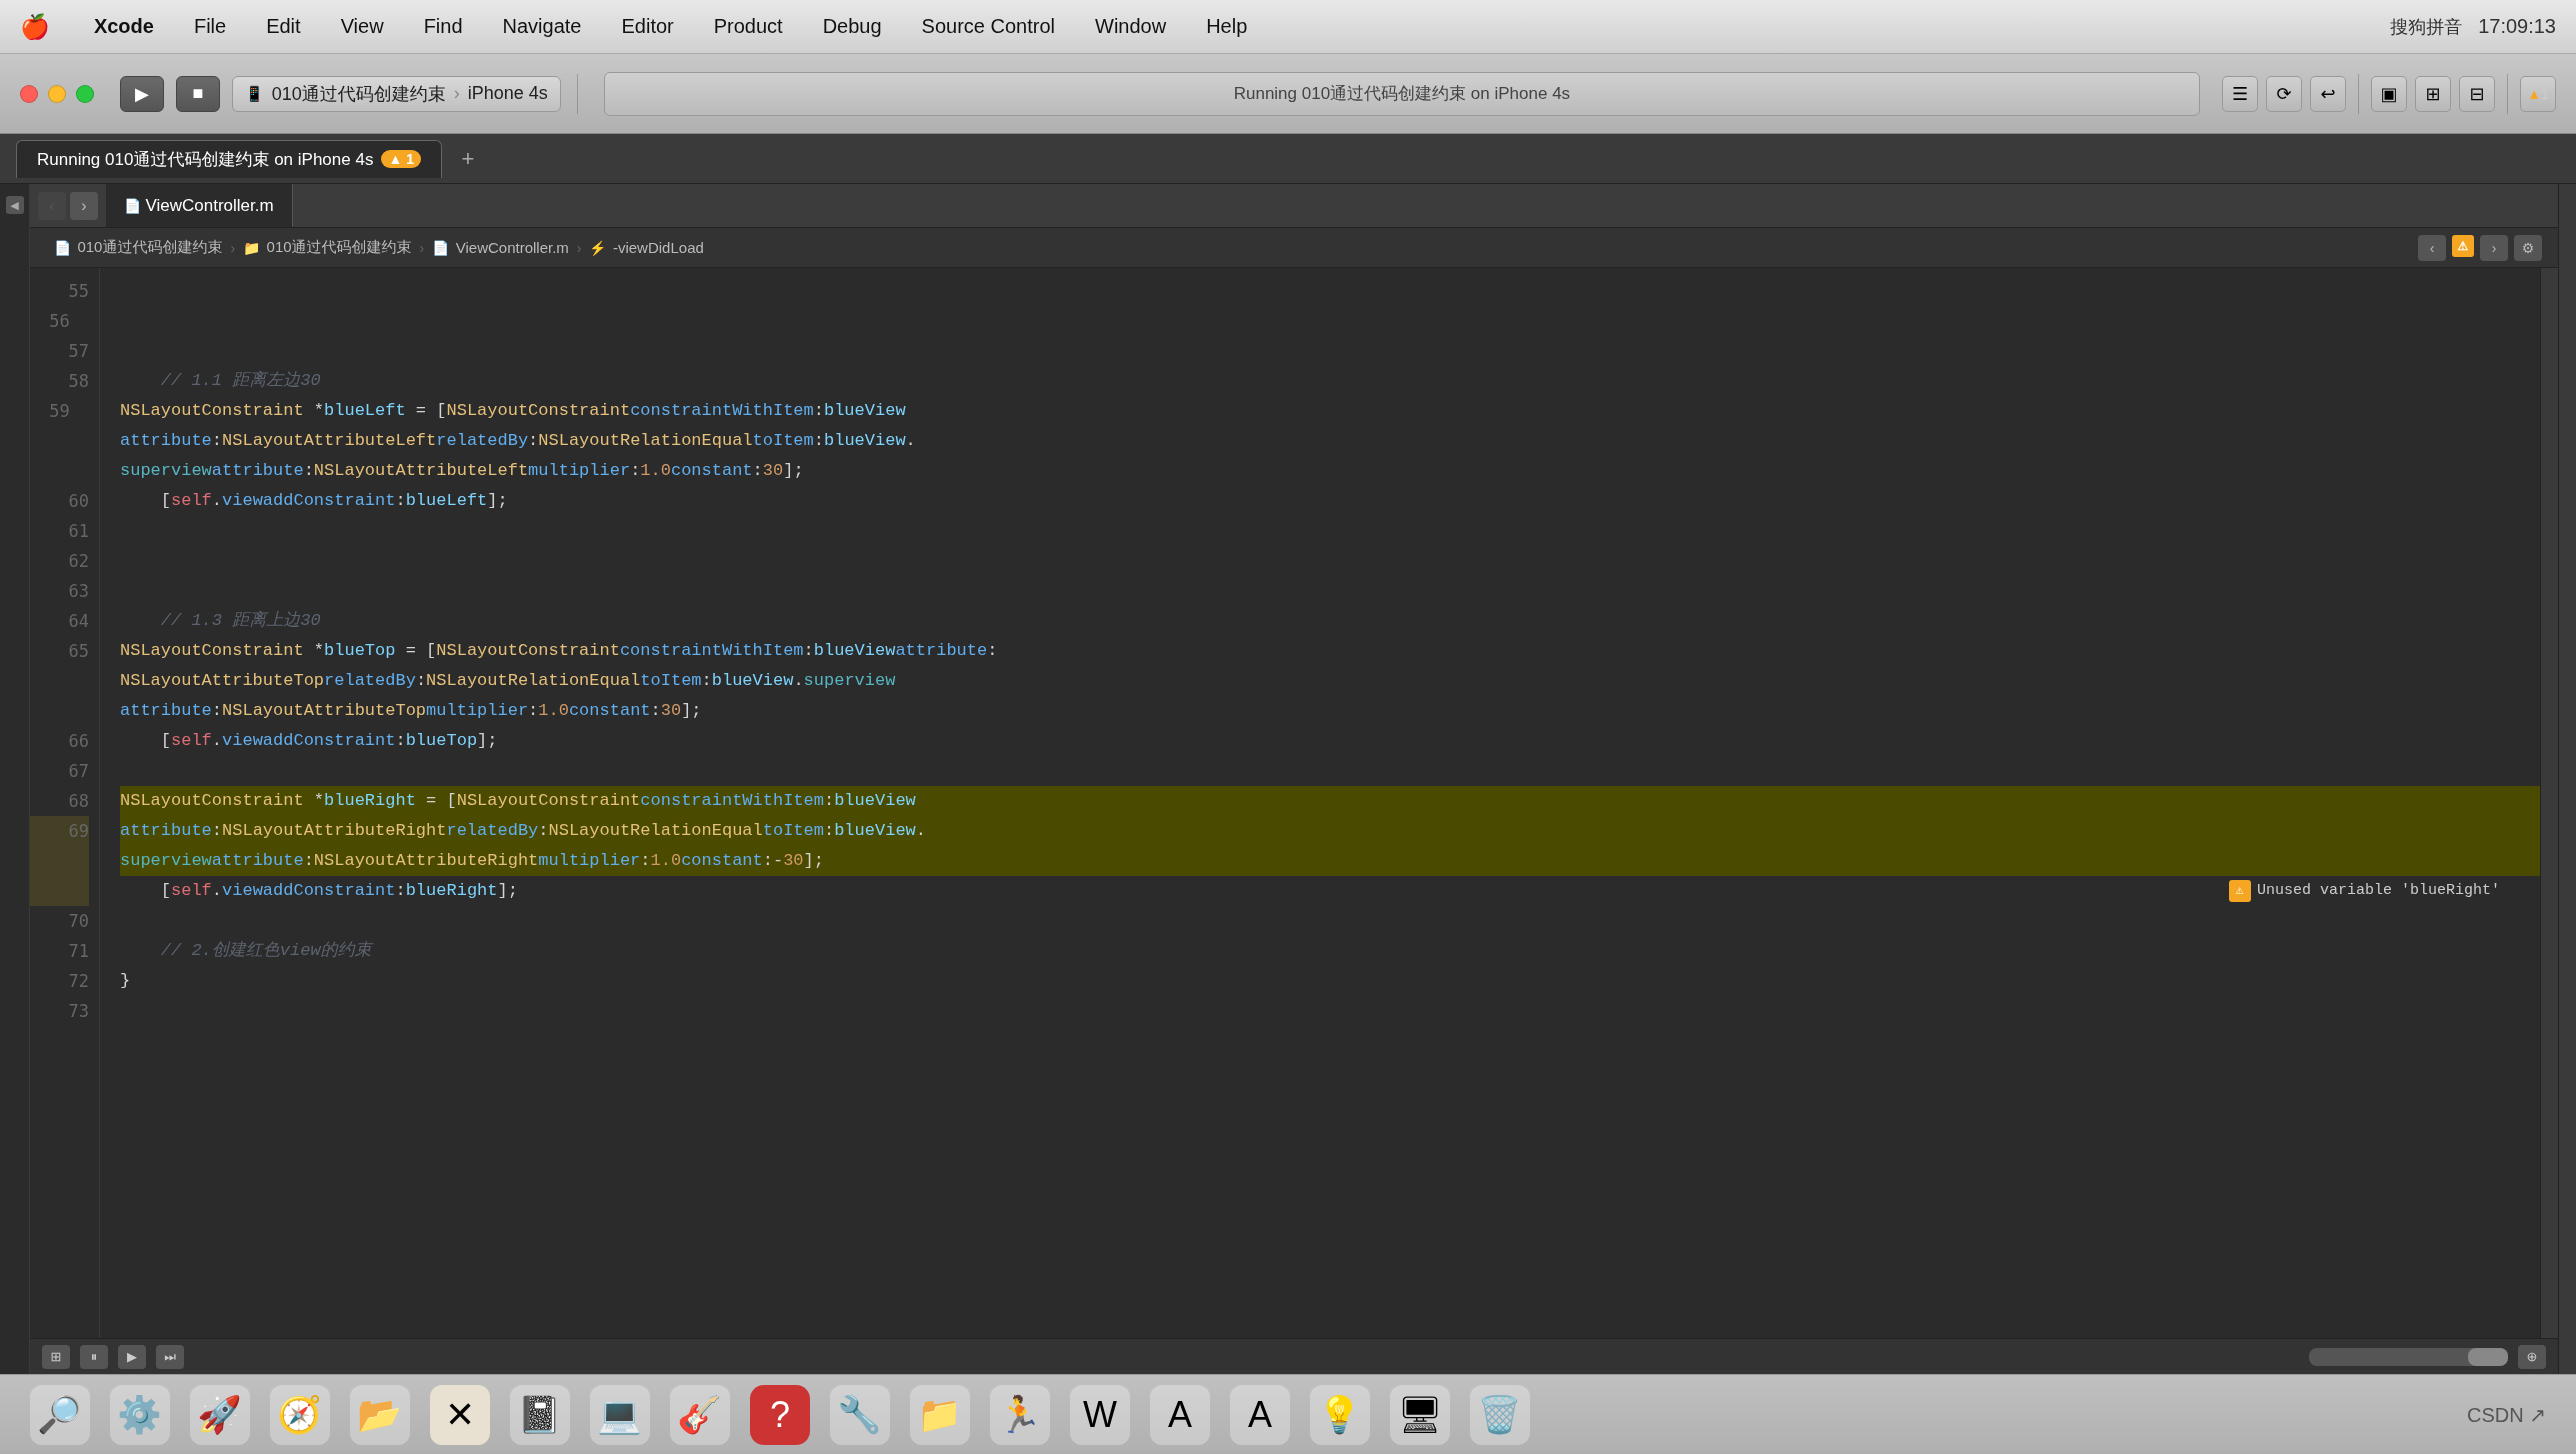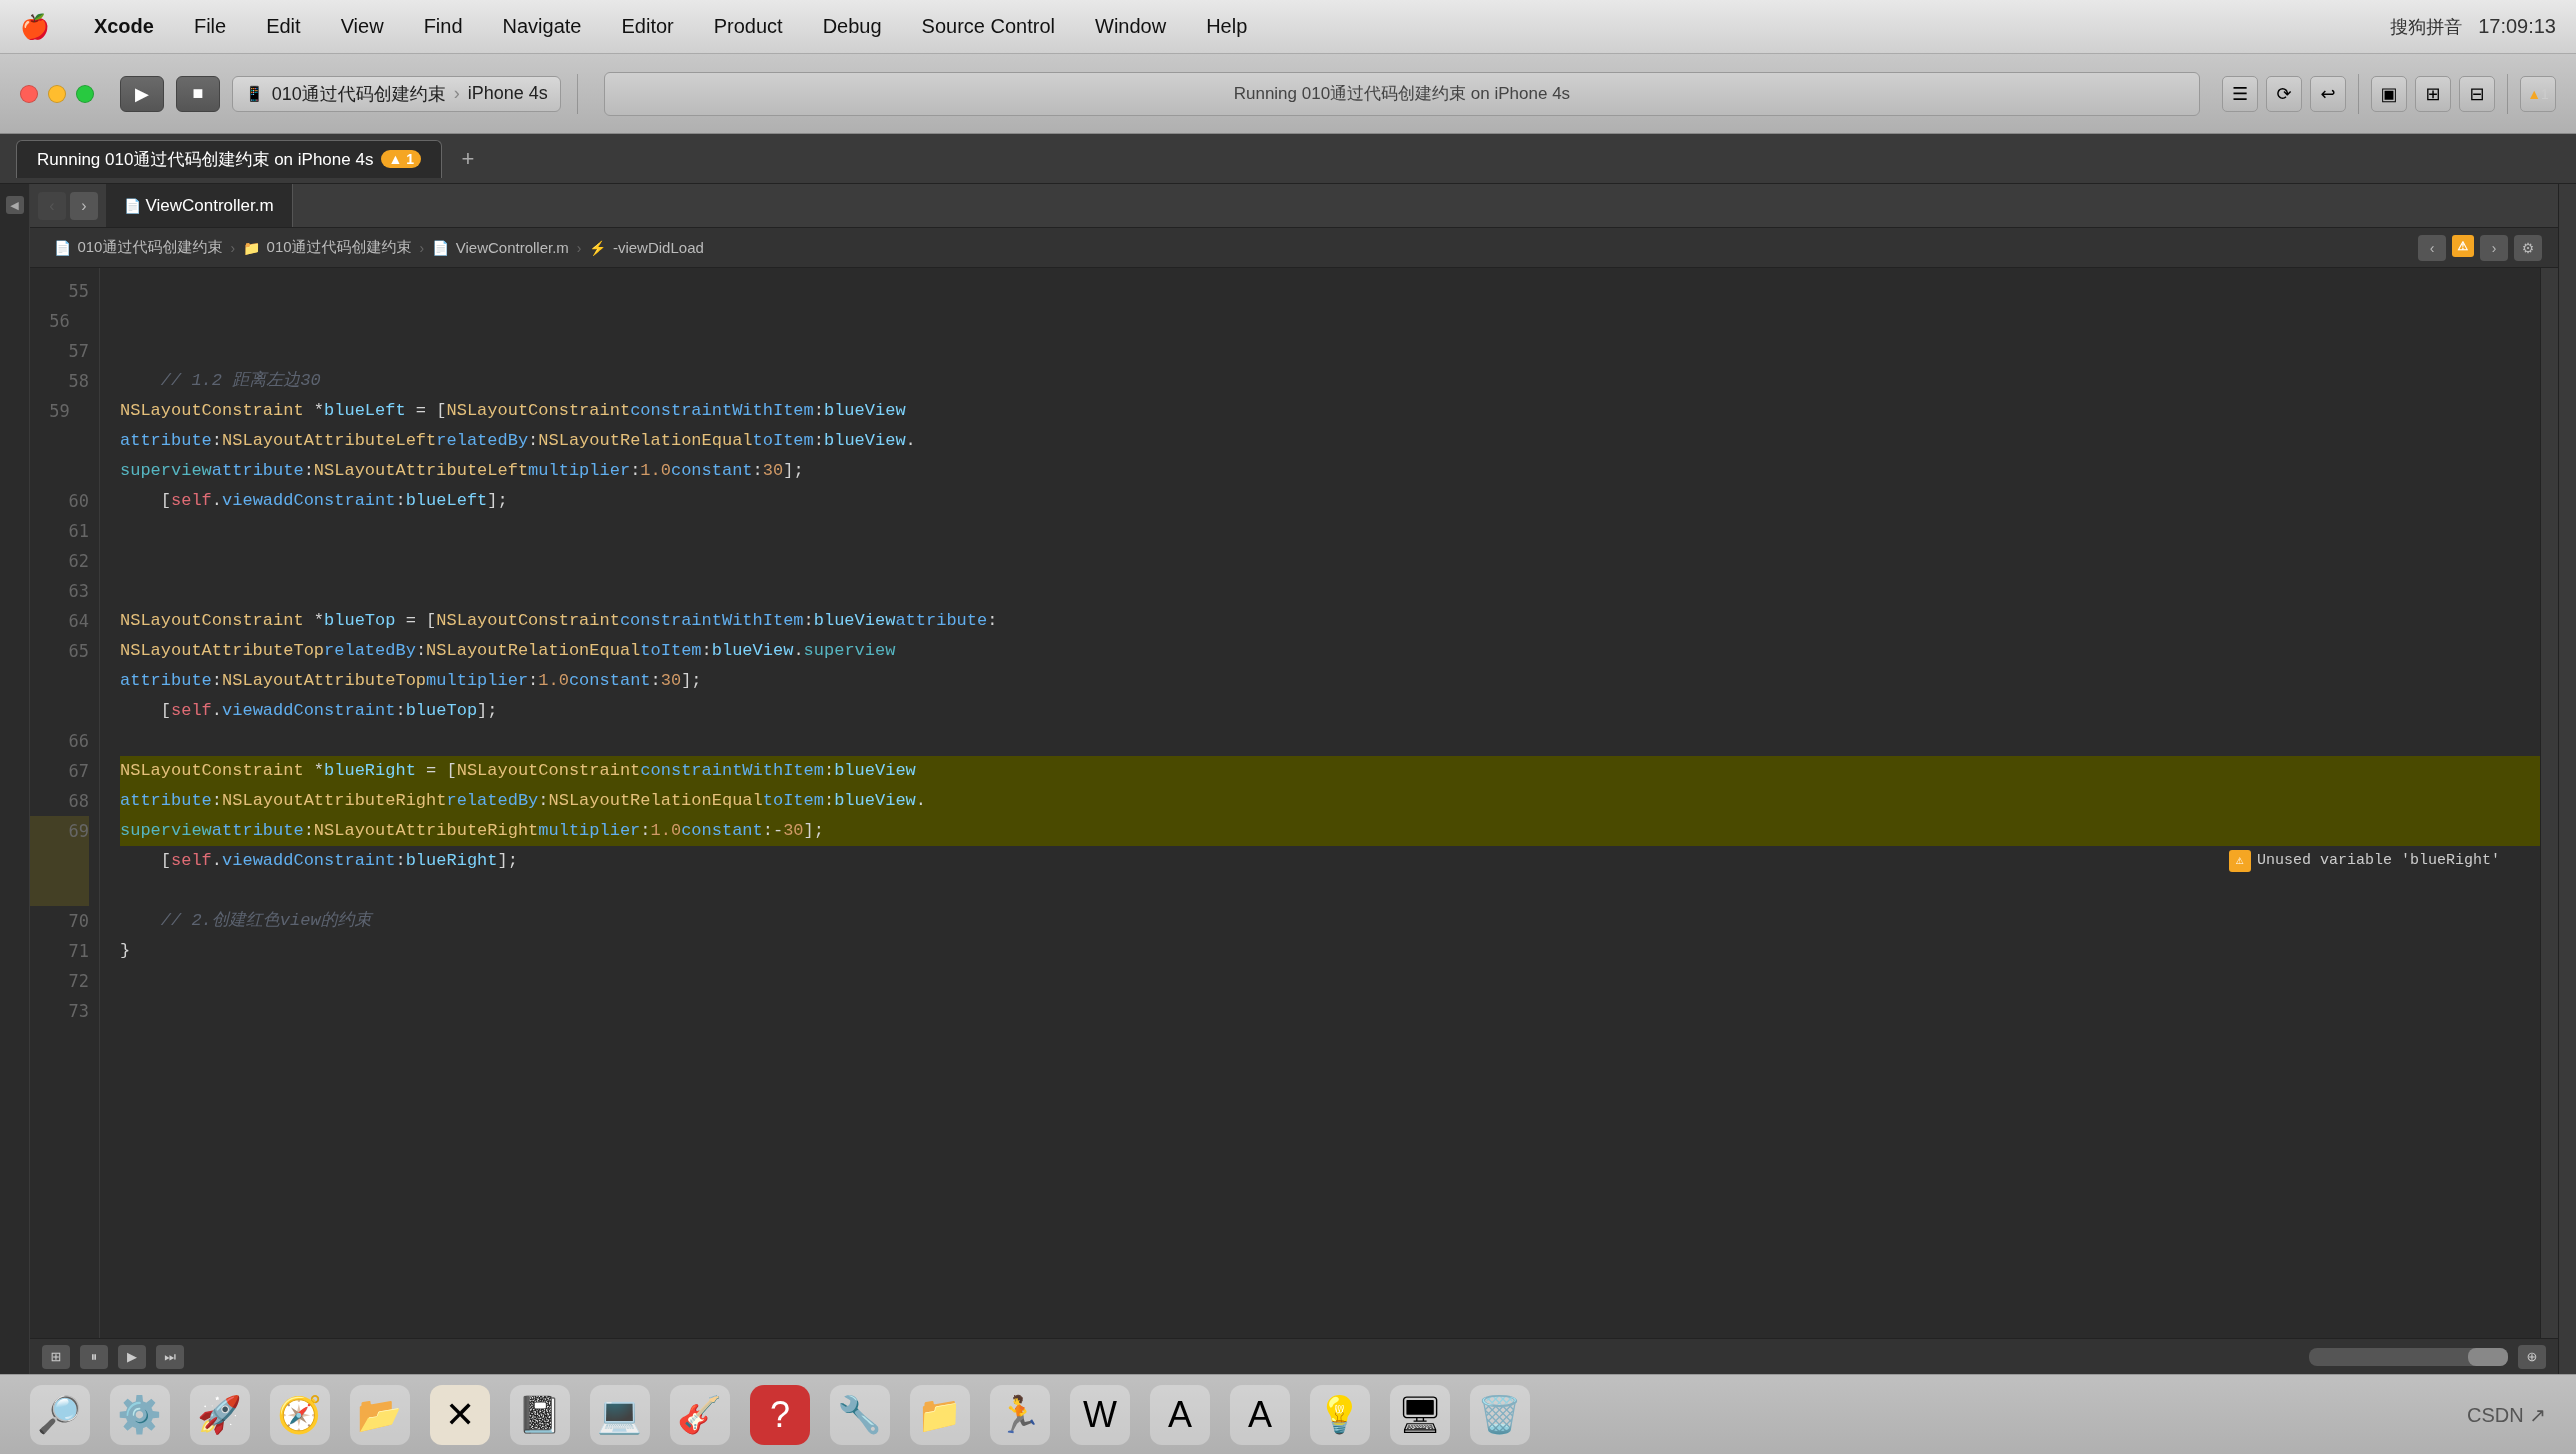--- a/index.html
+++ b/index.html
@@ -500,28 +500,29 @@
             <div style="height: 30px; line-height: 30px; background: rgba(255, 220, 0, 0.12);"></div>
             <div style="height: 30px; line-height: 30px;">70</div>
             <div style="height: 30px; line-height: 30px;">71</div>
             <div style="height: 30px; line-height: 30px;">72</div>
             <div style="height: 30px; line-height: 30px;">73</div>
           </div>
         <div class="code-content" id="code-lines">
             <div class="code-line" style="position: relative;">&nbsp;</div>
             <div class="code-line" style="position: relative;">&nbsp;</div>
             <div class="code-line" style="position: relative;">&nbsp;</div>
-            <div class="code-line" style="position: relative;"><span class="c-comment">    // 1.2 距离左边30</span></div>
+            <div class="code-line" style="position: relative;"><span class="c-comment">    // 1.1 距离左边30</span></div>
             <div class="code-line" style="position: relative;">    <span class="c-class">NSLayoutConstraint</span> *<span class="c-blue">blueLeft</span> = [<span class="c-class">NSLayoutConstraint</span> <span class="c-method">constraintWithItem</span>:<span class="c-blue">blueView</span></div>
             <div class="code-line" style="position: relative;">                 <span class="c-method">attribute</span>:<span class="c-class">NSLayoutAttributeLeft</span> <span class="c-method">relatedBy</span>:<span class="c-class">NSLayoutRelationEqual</span> <span class="c-method">toItem</span>:<span class="c-blue">blueView</span>.</div>
             <div class="code-line" style="position: relative;">                 <span class="c-superview">superview</span>  <span class="c-method">attribute</span>:<span class="c-class">NSLayoutAttributeLeft</span> <span class="c-method">multiplier</span>:<span class="c-number">1.0</span> <span class="c-method">constant</span>:<span class="c-number">30</span>];</div>
             <div class="code-line" style="position: relative;">    [<span class="c-keyword">self</span>.<span class="c-method">view</span> <span class="c-method">addConstraint</span>:<span class="c-blue">blueLeft</span>];</div>
             <div class="code-line" style="position: relative;">&nbsp;</div>
             <div class="code-line" style="position: relative;">&nbsp;</div>
             <div class="code-line" style="position: relative;">&nbsp;</div>
+            <div class="code-line" style="position: relative;"><span class="c-comment">    // 1.3 距离上边30</span></div>
             <div class="code-line" style="position: relative;">    <span class="c-class">NSLayoutConstraint</span> *<span class="c-blue">blueTop</span> = [<span class="c-class">NSLayoutConstraint</span> <span class="c-method">constraintWithItem</span>:<span class="c-blue">blueView</span> <span class="c-method">attribute</span>:</div>
             <div class="code-line" style="position: relative;">                 <span class="c-class">NSLayoutAttributeTop</span> <span class="c-method">relatedBy</span>:<span class="c-class">NSLayoutRelationEqual</span> <span class="c-method">toItem</span>:<span class="c-blue">blueView</span>.<span class="c-superview">superview</span></div>
             <div class="code-line" style="position: relative;">                 <span class="c-method">attribute</span>:<span class="c-class">NSLayoutAttributeTop</span> <span class="c-method">multiplier</span>:<span class="c-number">1.0</span> <span class="c-method">constant</span>:<span class="c-number">30</span>];</div>
             <div class="code-line" style="position: relative;">    [<span class="c-keyword">self</span>.<span class="c-method">view</span> <span class="c-method">addConstraint</span>:<span class="c-blue">blueTop</span>];</div>
             <div class="code-line" style="position: relative;">&nbsp;</div>
             <div class="code-line highlighted" style="position: relative;">    <span class="c-class">NSLayoutConstraint</span> *<span class="c-blue">blueRight</span> = [<span class="c-class">NSLayoutConstraint</span> <span class="c-method">constraintWithItem</span>:<span class="c-blue">blueView</span></div>
             <div class="code-line highlighted" style="position: relative;">                 <span class="c-method">attribute</span>:<span class="c-class">NSLayoutAttributeRight</span> <span class="c-method">relatedBy</span>:<span class="c-class">NSLayoutRelationEqual</span> <span class="c-method">toItem</span>:<span class="c-blue">blueView</span>.</div>
             <div class="code-line highlighted" style="position: relative;">                 <span class="c-superview">superview</span> <span class="c-method">attribute</span>:<span class="c-class">NSLayoutAttributeRight</span> <span class="c-method">multiplier</span>:<span class="c-number">1.0</span> <span class="c-method">constant</span>:-<span class="c-number">30</span>];</div>
             <div class="code-line" style="position: relative;">    [<span class="c-keyword">self</span>.<span class="c-method">view</span> <span class="c-method">addConstraint</span>:<span class="c-blue">blueRight</span>];<span class="warning-inline"><span style="display:inline-flex;align-items:center;justify-content:center;width:22px;height:22px;background:#f5a623;border-radius:3px;color:#fff;font-size:13px;font-weight:bold;">⚠</span> <span style="color:#ccc;font-size:15px;">Unused variable 'blueRight'</span></span></div>
             <div class="code-line" style="position: relative;">&nbsp;</div>

